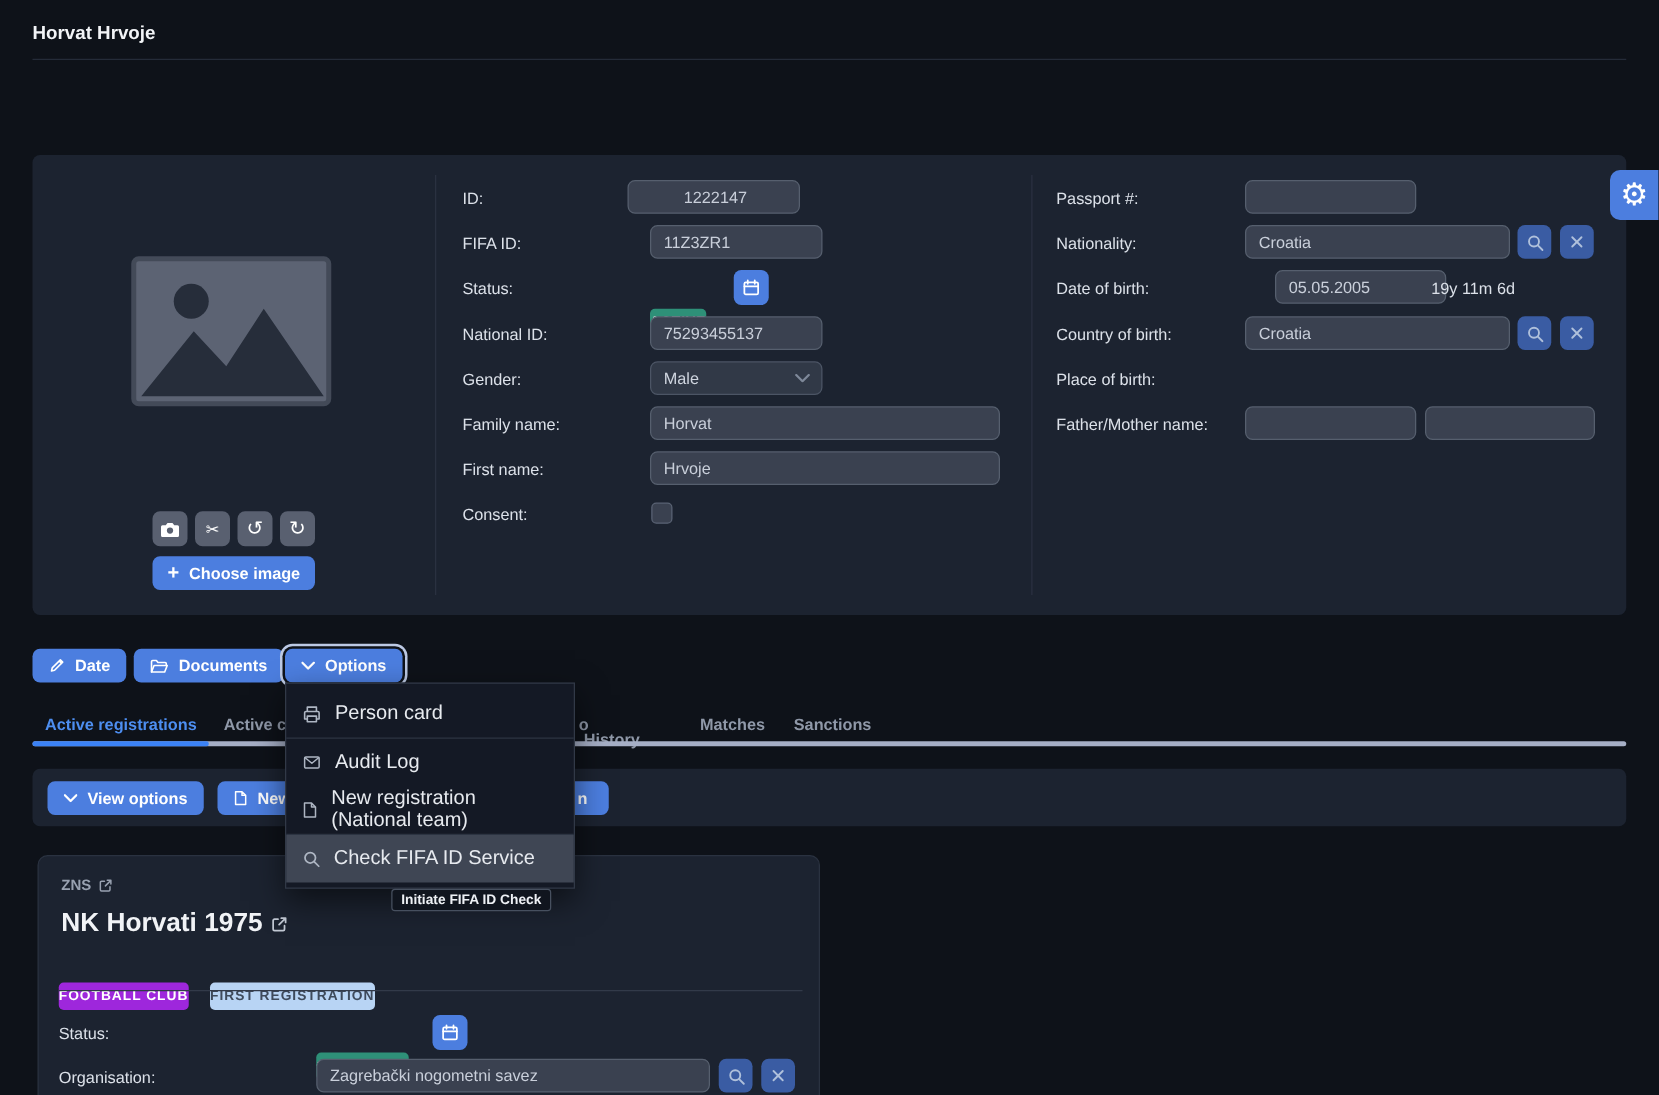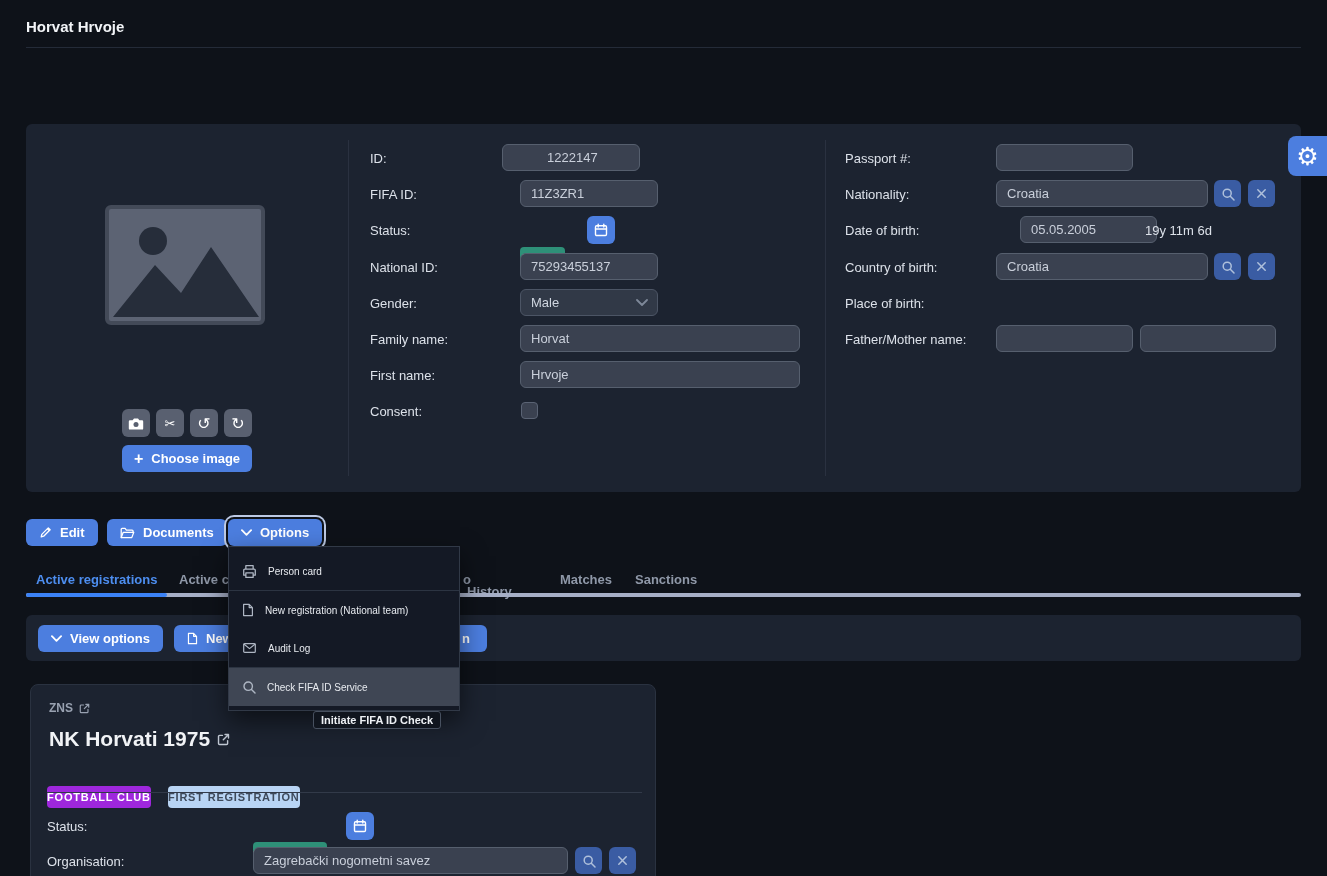--- a/index.html
+++ b/index.html
@@ -60,21 +60,21 @@
   .vdiv { position:absolute; width:1px; background:#2A3140; }
   .tab { position:absolute; font-size:13px; font-weight:600; color:#8F98A8; cursor:pointer; white-space:nowrap; }
   .tab.active { color:var(--tab-active,#4D8EF0); }
   .menu {
     position:absolute; left:228px; top:546px; width:232px; background:#141925;
     border:1px solid #313947; box-shadow:0 10px 24px rgba(0,0,0,.55);
     z-index:30; padding:5px 0 4px 0;
   }
   .menu-item {
     height:38px; display:flex; align-items:center; gap:11px; padding:0 13px;
-    font-size:10px; color:#E7EAEF; cursor:pointer;
+    font-size:16px; color:#E7EAEF; cursor:pointer;
   }
   .menu-item .mi { color:#AEB6C3; flex:0 0 auto; display:flex; }
   .menu-item.highlight { background:#3F4654; }
   .menu-divider { height:1px; background:#2C3442; }
   .tooltip {
     position:absolute; left:313px; top:711px; z-index:40; background:#10151E;
     border:1px solid #47505F; border-radius:3px; color:#EDF0F4;
     font-size:11px; font-weight:700; padding:2px 7px; white-space:nowrap;
   }
   .card {
@@ -222,21 +222,21 @@
   <button class="abs" style="left:1288px; top:136px; width:39px; height:40px; background:var(--accent-blue,#4C7EDF); border:none; border-radius:8px 0 0 8px; color:#fff; font-size:25px; display:flex; align-items:center; justify-content:center; cursor:pointer; z-index:20;">
     <span>⚙</span>
   </button>
 
   <button class="btn-blue" style="left:26px; top:519px;">
     <span>
       <svg width="13" height="13" viewBox="0 0 14 14" stroke="currentColor" stroke-width="1.4" fill="none" stroke-linecap="round" stroke-linejoin="round">
         <path d="M3 9 L10 2 L12 4 L5 11 L2.4 11.6 L3 9 Z M9 3 L11 5"></path>
       </svg>
     </span>
-    <span>Edit</span>
+    <span>Date</span>
   </button>
   <button class="btn-blue" style="left:107px; top:519px;">
     <span>
       <svg width="15" height="12" viewBox="0 0 16 13" stroke="currentColor" stroke-width="1.4" fill="none" stroke-linecap="round" stroke-linejoin="round">
         <path d="M1.2 11.5 V2.5 a1 1 0 0 1 1 -1 h3.2 l1.4 1.8 h6.2 a1 1 0 0 1 1 1 v1.3"></path>
         <path d="M1.2 11.5 L3.4 5.8 h11.4 L12.6 11.5 Z"></path>
       </svg>
     </span>
     <span>Documents</span>
   </button>
@@ -336,34 +336,34 @@
       <span class="mi">
         <svg width="15" height="15" viewBox="0 0 14 14" stroke="currentColor" stroke-width="1.2" fill="none" stroke-linecap="round" stroke-linejoin="round">
           <path d="M3.6 4.6 V1.6 h6.8 v3 M3.6 10.4 H1.6 V5.8 a1 1 0 0 1 1 -1 h8.8 a1 1 0 0 1 1 1 v4.6 h-2 M3.6 8.3 h6.8 v4.2 H3.6 Z"></path>
         </svg>
       </span>
       <span>Person card</span>
     </div>
     <div class="menu-divider"></div>
     <div class="menu-item">
       <span class="mi">
-        <svg width="12" height="14" viewBox="0 0 12 14" stroke="currentColor" stroke-width="1.2" fill="none" stroke-linejoin="round">
-          <path d="M1.6 1.4 h5.6 l3.2 3.2 v8 H1.6 Z M7.2 1.4 v3.2 h3.2"></path>
-        </svg>
-      </span>
-      <span>New registration (National team)</span>
-    </div>
-    <div class="menu-item">
-      <span class="mi">
         <svg width="15" height="12" viewBox="0 0 14 12" stroke="currentColor" stroke-width="1.2" fill="none" stroke-linecap="round" stroke-linejoin="round">
           <rect x="1.2" y="1.6" width="11.6" height="8.8" rx="1"></rect>
           <path d="M1.6 2.2 L7 6.6 L12.4 2.2"></path>
         </svg>
       </span>
       <span>Audit Log</span>
+    </div>
+    <div class="menu-item">
+      <span class="mi">
+        <svg width="12" height="14" viewBox="0 0 12 14" stroke="currentColor" stroke-width="1.2" fill="none" stroke-linejoin="round">
+          <path d="M1.6 1.4 h5.6 l3.2 3.2 v8 H1.6 Z M7.2 1.4 v3.2 h3.2"></path>
+        </svg>
+      </span>
+      <span>New registration (National team)</span>
     </div>
     <div class="menu-divider"></div>
     <div class="menu-item highlight">
       <span class="mi">
         <svg width="14" height="14" viewBox="0 0 14 14" stroke="currentColor" stroke-width="1.4" fill="none" stroke-linecap="round">
             <circle cx="6.2" cy="6.2" r="4.2"></circle>
             <path d="M9.5 9.5 L13 13"></path>
           </svg>
       </span>
       <span>Check FIFA ID Service</span>

